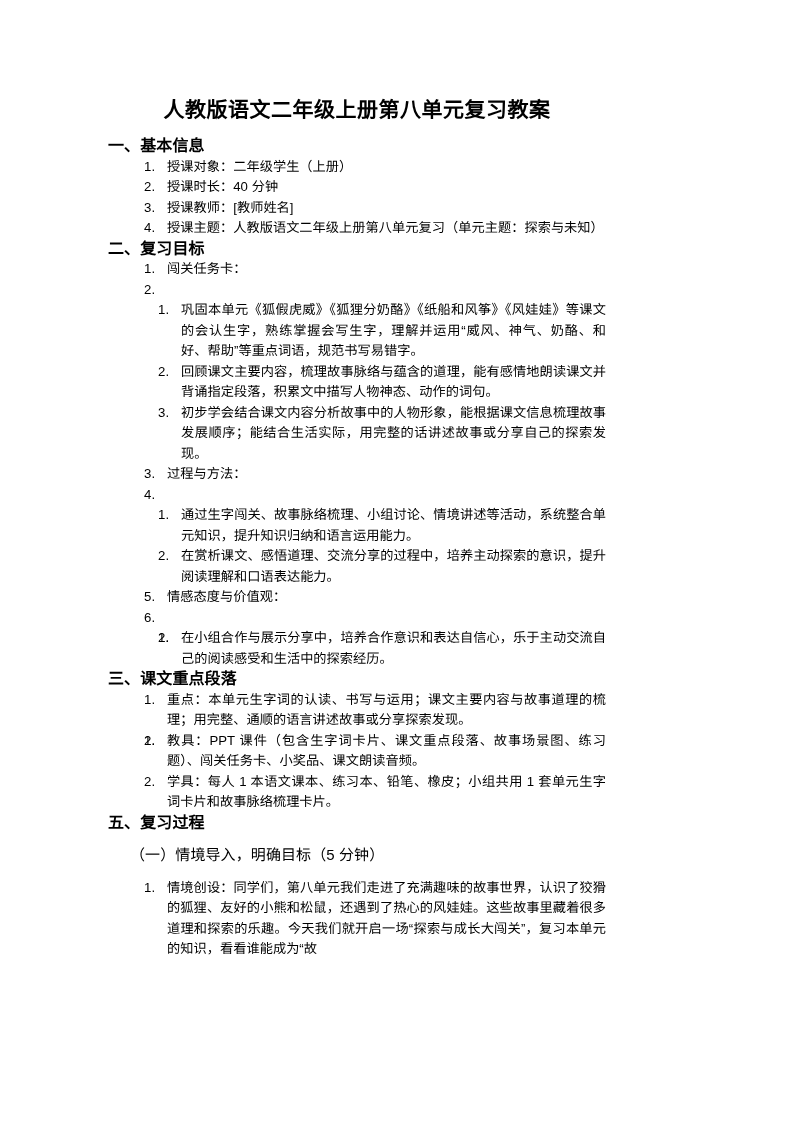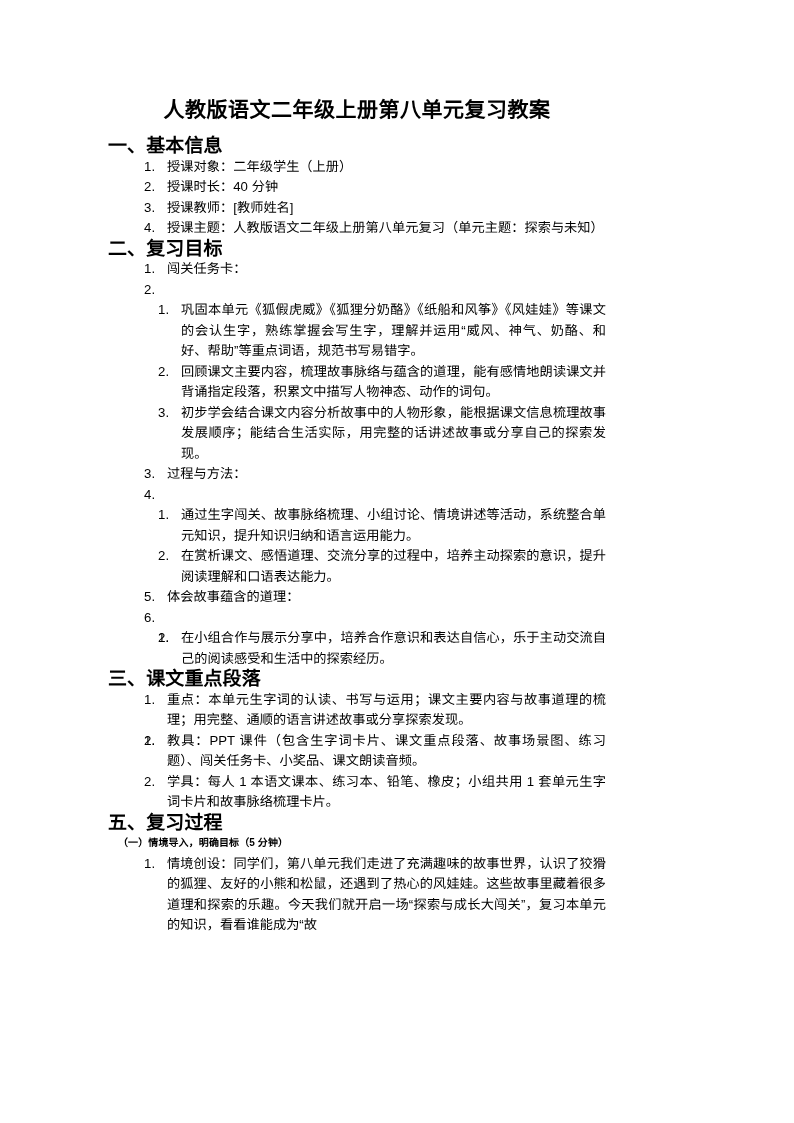--- a/index.html
+++ b/index.html
@@ -23,31 +23,31 @@
   }
   .doc-title {
     text-align: center;
     font-size: 21px;
     font-weight: bold;
     letter-spacing: 0.5px;
     margin: 0 0 13px 0;
     line-height: 1.3;
   }
   .sec-heading {
-    font-size: 19px;
+    font-size: 16px;
     font-weight: bold;
     margin: 0;
     padding: 0;
     line-height: 20.5px;
     letter-spacing: 0.1px;
   }
   .sub-heading {
-    font-size: 10px;
-    font-weight: bold;
-    margin: 0;
+    font-size: 15px;
+    font-weight: normal;
+    margin: 12px;
     padding: 0 0 0 10px;
     line-height: 20.5px;
     letter-spacing: 0.1px;
   }
   ol.lvl1 {
     margin: 0;
     padding: 0 0 0 36px;
     list-style: none;
     counter-reset: none;
   }
@@ -120,21 +120,21 @@
   </ol>
   <ol class="lvl1">
     <li><span class="num">3.</span><span class="body">过程与方法：</span></li>
     <li class="empty-li"><span class="num">4.</span><span class="body"></span></li>
   </ol>
   <ol class="lvl2">
     <li><span class="num">1.</span><span class="body">通过生字闯关、故事脉络梳理、小组讨论、情境讲述等活动，系统整合单元知识，提升知识归纳和语言运用能力。</span></li>
     <li><span class="num">2.</span><span class="body">在赏析课文、感悟道理、交流分享的过程中，培养主动探索的意识，提升阅读理解和口语表达能力。</span></li>
   </ol>
   <ol class="lvl1">
-    <li><span class="num">5.</span><span class="body">体会故事蕴含的道理：</span></li>
+    <li><span class="num">5.</span><span class="body">情感态度与价值观：</span></li>
     <li class="empty-li"><span class="num">6.</span><span class="body"></span></li>
   </ol>
   <ol class="lvl2">
     <li><span class="num">1.</span></li>
     <li><span class="num">2.</span><span class="body">在小组合作与展示分享中，培养合作意识和表达自信心，乐于主动交流自己的阅读感受和生活中的探索经历。</span></li>
   </ol>
 
   <div class="sec-heading">三、课文重点段落</div>
   <ol class="lvl1">
     <li><span class="num">1.</span><span class="body">重点：本单元生字词的认读、书写与运用；课文主要内容与故事道理的梳理；用完整、通顺的语言讲述故事或分享探索发现。</span></li>

